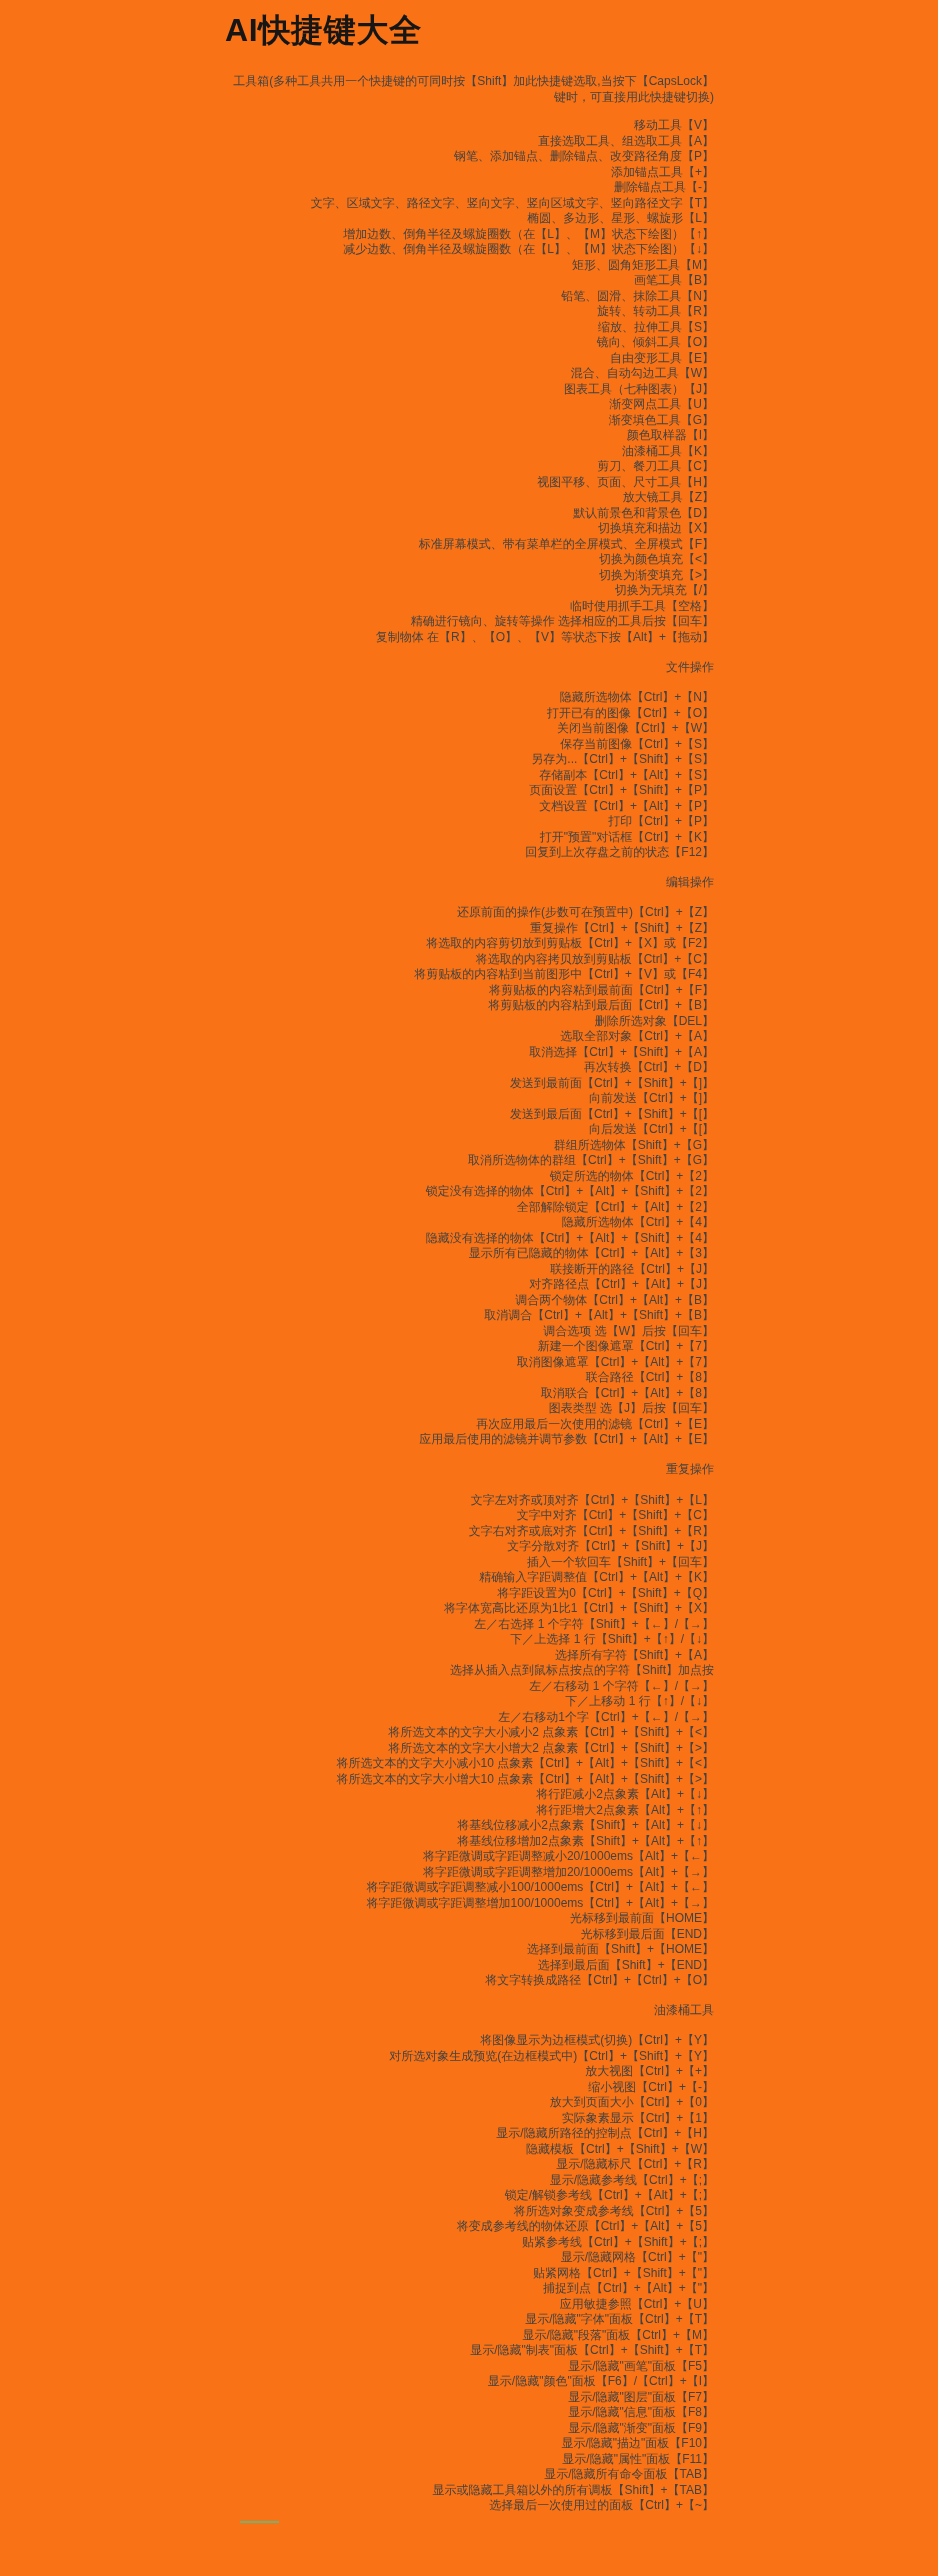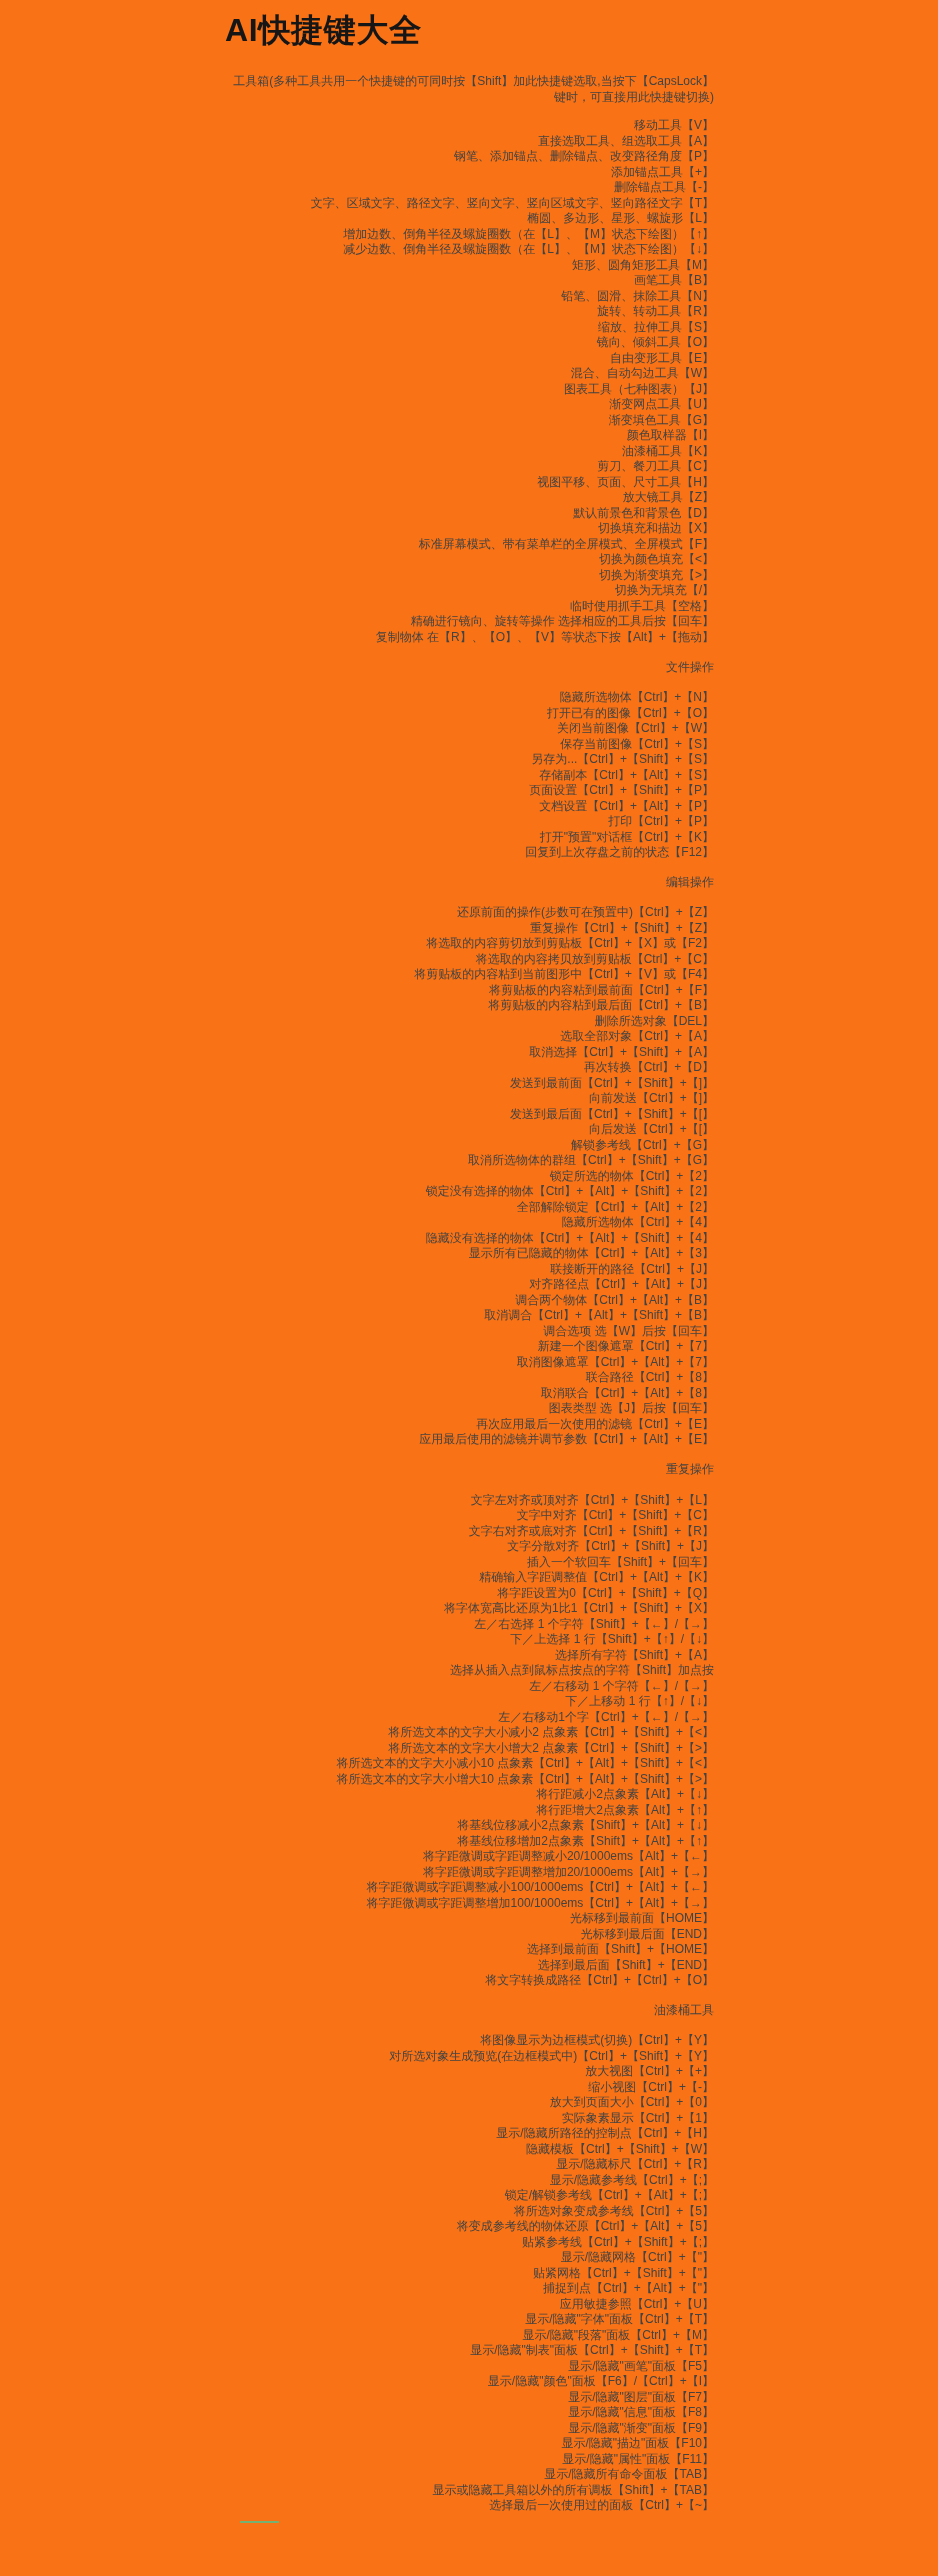--- a/index.html
+++ b/index.html
@@ -114,21 +114,21 @@
         <div class="line">将剪贴板的内容粘到最前面【Ctrl】+【F】</div>
         <div class="line">将剪贴板的内容粘到最后面【Ctrl】+【B】</div>
         <div class="line">删除所选对象【DEL】</div>
         <div class="line">选取全部对象【Ctrl】+【A】</div>
         <div class="line">取消选择【Ctrl】+【Shift】+【A】</div>
         <div class="line">再次转换【Ctrl】+【D】</div>
         <div class="line">发送到最前面【Ctrl】+【Shift】+【]】</div>
         <div class="line">向前发送【Ctrl】+【]】</div>
         <div class="line">发送到最后面【Ctrl】+【Shift】+【[】</div>
         <div class="line">向后发送【Ctrl】+【[】</div>
-        <div class="line">解锁参考线【Ctrl】+【G】</div>
+        <div class="line">群组所选物体【Shift】+【G】</div>
         <div class="line">取消所选物体的群组【Ctrl】+【Shift】+【G】</div>
         <div class="line">锁定所选的物体【Ctrl】+【2】</div>
         <div class="line">锁定没有选择的物体【Ctrl】+【Alt】+【Shift】+【2】</div>
         <div class="line">全部解除锁定【Ctrl】+【Alt】+【2】</div>
         <div class="line">隐藏所选物体【Ctrl】+【4】</div>
         <div class="line">隐藏没有选择的物体【Ctrl】+【Alt】+【Shift】+【4】</div>
         <div class="line">显示所有已隐藏的物体【Ctrl】+【Alt】+【3】</div>
         <div class="line">联接断开的路径【Ctrl】+【J】</div>
         <div class="line">对齐路径点【Ctrl】+【Alt】+【J】</div>
         <div class="line">调合两个物体【Ctrl】+【Alt】+【B】</div>

